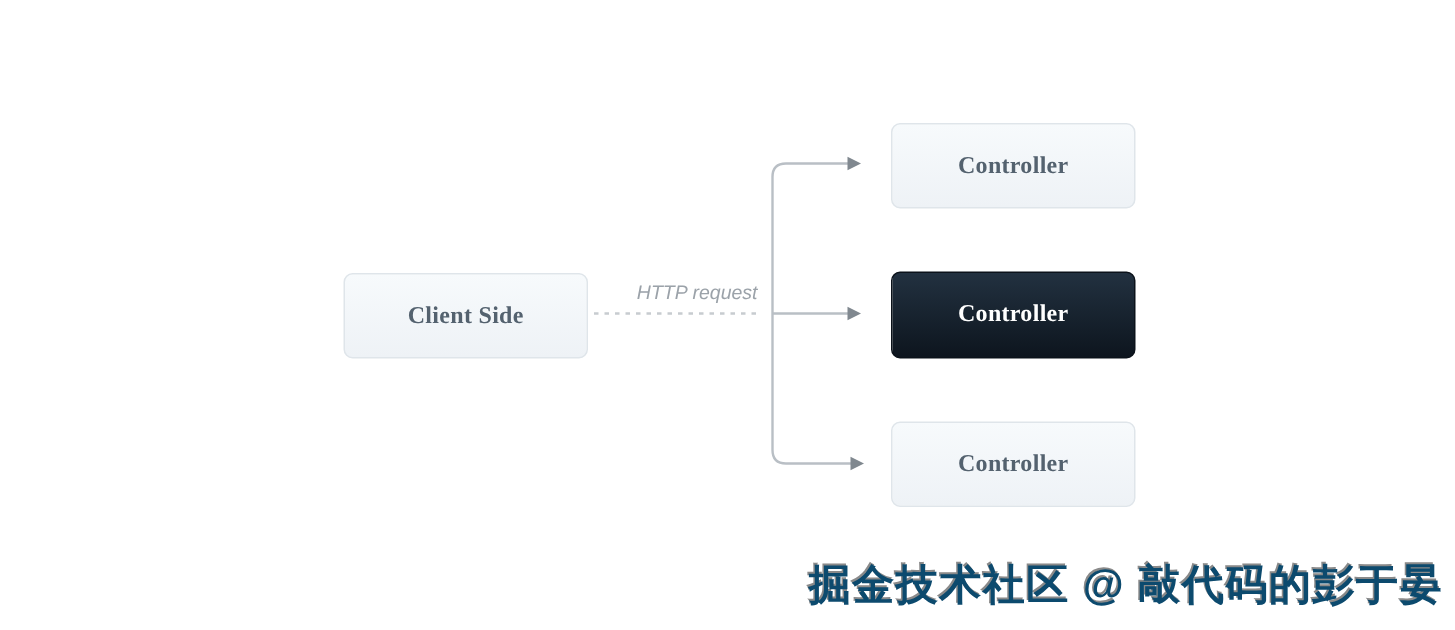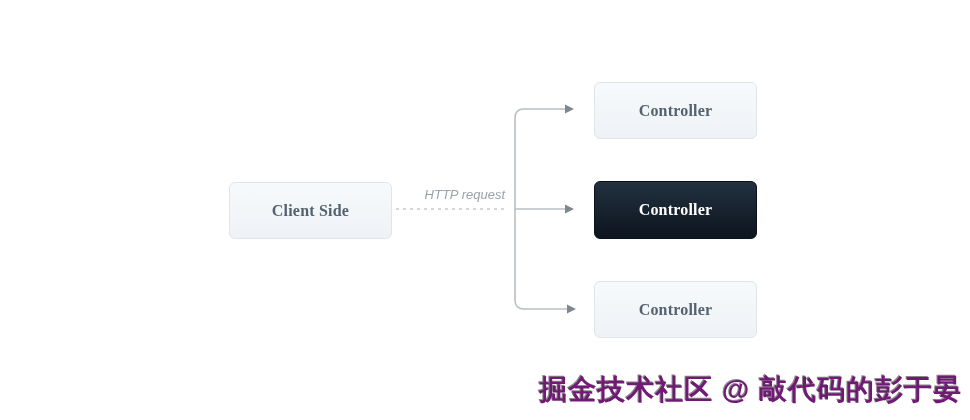--- a/index.html
+++ b/index.html
@@ -63,21 +63,21 @@
     padding-left: 28px;
   }
 
   .watermark {
     position: absolute;
     right: 8px;
     top: 371px;
     font-size: 28px;
     font-weight: 700;
     letter-spacing: 1px;
-    color: #701a75;
+    color: #0c4a6e;
     text-shadow: -1px -1px 0 #8a8a8a, 2px 2px 1px #ffffff;
     white-space: nowrap;
   }
 </style>
 </head>
 <body>
 
 <div class="canvas">
 
   <svg class="connectors" viewBox="0 0 970 420" xmlns="http://www.w3.org/2000/svg" aria-hidden="true">

